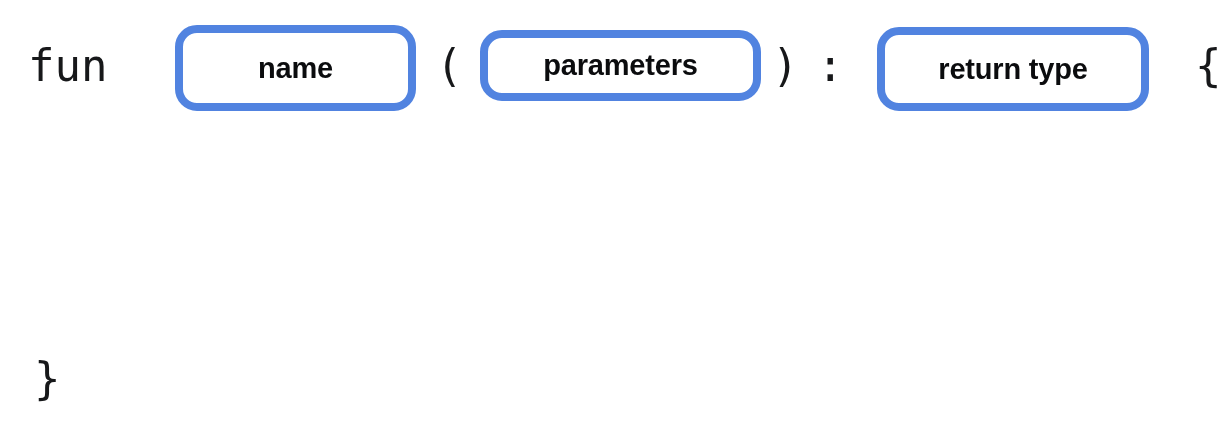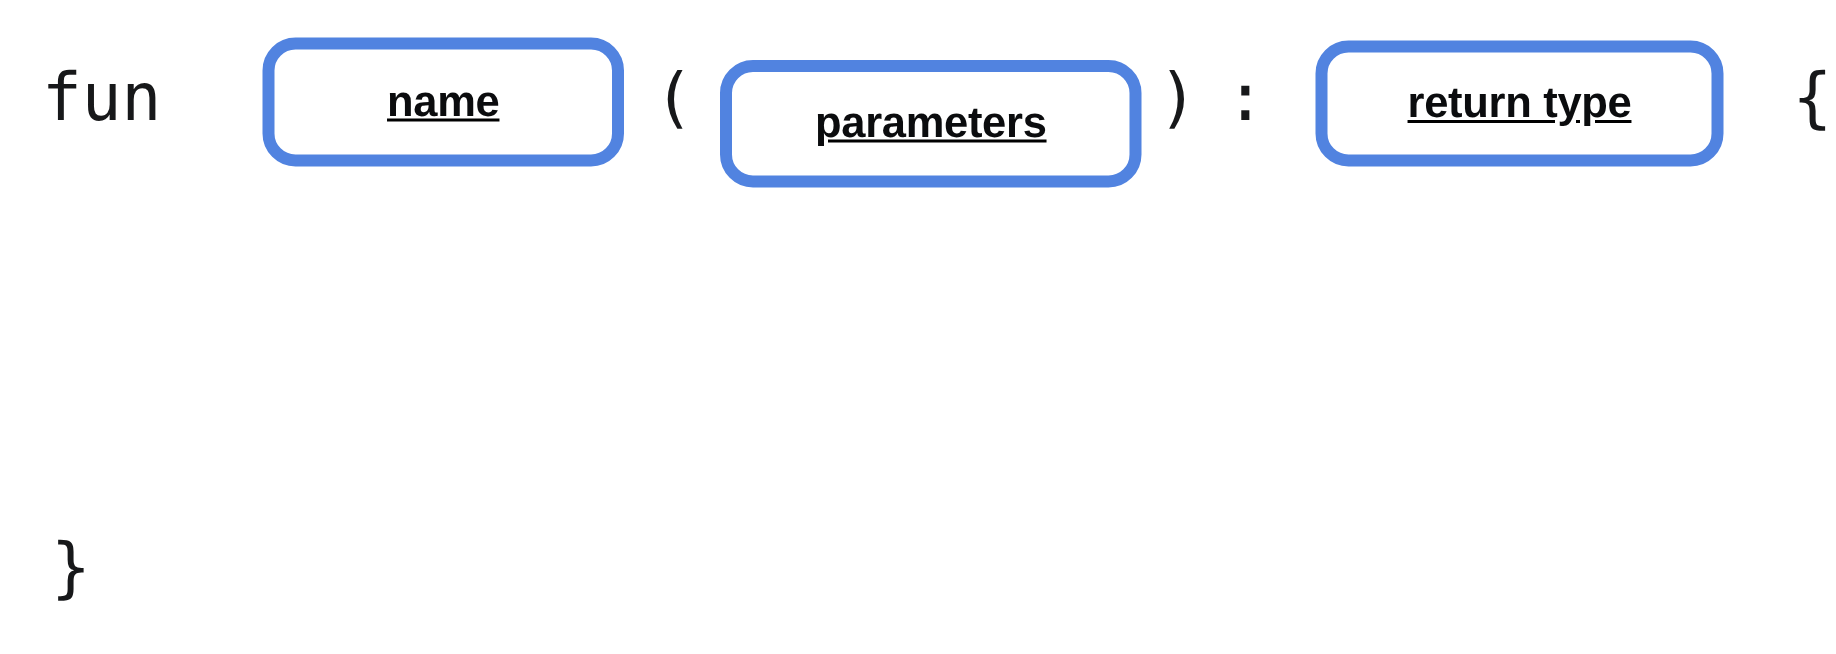--- a/index.html
+++ b/index.html
@@ -31,34 +31,33 @@
   
   .slot {
     position: absolute;
     box-sizing: border-box;
     background: #ffffff;
     border: 8px solid #5183e0;
     border-radius: 22px;
     display: flex;
     align-items: center;
     justify-content: center;
-    text-decoration: underline;
   }
   .slot > .slot-label {
     font-family: "Liberation Sans", sans-serif;
     font-weight: bold;
     font-size: 29px;
     letter-spacing: -0.2px;
     color: #0b0c0e;
     white-space: nowrap;
   }
 
   
   .slot-name        { left: 175px;  top: 25px;  width: 241px; height: 86px; }
-  .slot-parameters  { left: 480px;  top: 40px;  width: 281px; height: 85px; }
+  .slot-parameters  { left: 480px;  top: 30px;  width: 281px; height: 71px; }
   .slot-returntype  { left: 877px;  top: 27px;  width: 272px; height: 84px; }
   .slot-body {
     left: 173px; top: 142px; width: 618px; height: 196px;
     border-radius: 26px;
   }
   .slot-body > .slot-label { font-size: 30px; }
 
   
   .tok-fun      { left: 28px;   top: 44px; }
   .tok-paren-l  { left: 436px;  top: 44px; }

